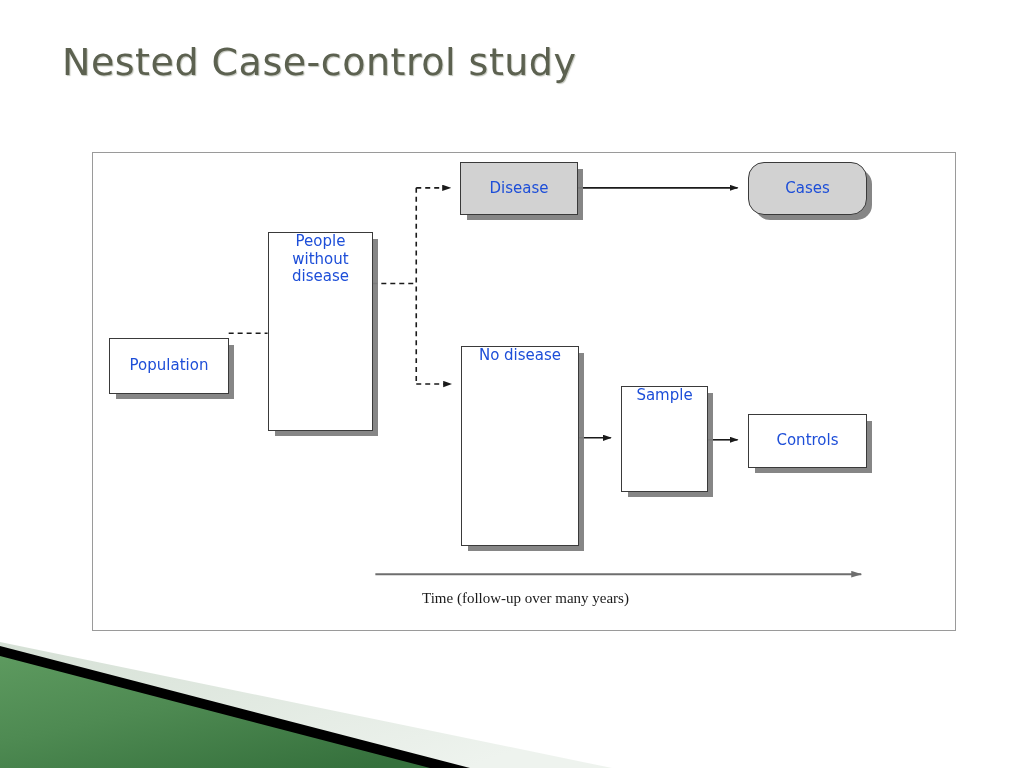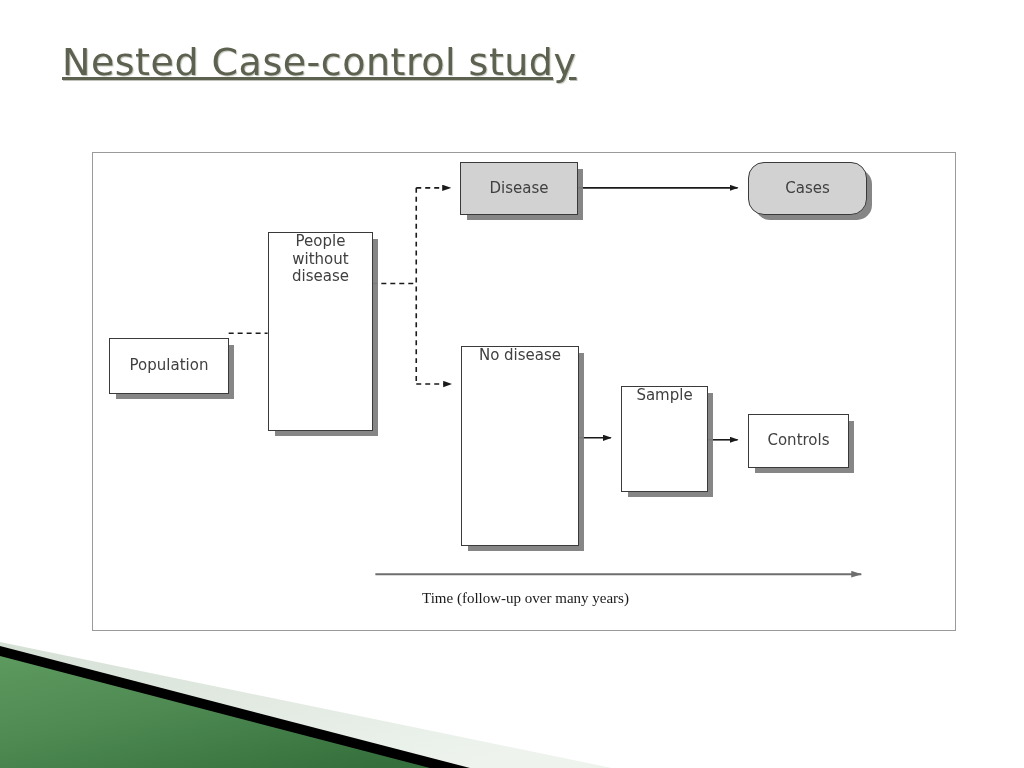--- a/index.html
+++ b/index.html
@@ -20,21 +20,20 @@
     position: absolute;
     left: 62px;
     top: 40px;
     font-size: 38px;
     font-weight: normal;
     letter-spacing: 0.5px;
     color: #5c6150;
     text-shadow: 1px 1px 1px rgba(140,145,130,0.55);
     white-space: nowrap;
     font-family: "DejaVu Sans", sans-serif;
-    text-decoration: underline;
   }
 
   
   #content-frame {
     position: absolute;
     left: 92px;
     top: 152px;
     width: 864px;
     height: 479px;
     border: 1px solid #9a9a9a;
@@ -53,21 +52,21 @@
 
   
   .flow-box {
     position: absolute;
     box-sizing: border-box;
     border: 1.4px solid #3a3a3a;
     background: #ffffff;
     box-shadow: 6px 6px 0 -1px rgba(128,128,128,0.95);
     display: flex;
     justify-content: center;
-    color: #404040;
+    color: #1d4ed8;
     font-family: "DejaVu Sans", sans-serif;
     font-size: 15px;
     line-height: 1.18;
     text-align: center;
   }
   .flow-box.filled {
     background: #d2d2d2;
   }
   .flow-box.v-center {
     align-items: center;
@@ -82,21 +81,21 @@
     white-space: pre-line;
   }
 
   
   #box-population   { left: 16px;  top: 153px; width: 120px; height: 56px; margin-top: 32px; }
   #box-people       { left: 175px; top: 79px;  width: 105px; height: 199px; }
   #box-disease      { left: 367px; top: 9px;   width: 118px; height: 53px; }
   #box-cases        { left: 655px; top: 9px;   width: 119px; height: 53px; border-radius: 16px; }
   #box-nodisease    { left: 368px; top: 193px; width: 118px; height: 200px; }
   #box-sample       { left: 528px; top: 233px; width: 87px;  height: 106px; }
-  #box-controls     { left: 655px; top: 261px; width: 101px; height: 54px; }
+  #box-controls     { left: 655px; top: 261px; width: 119px; height: 54px; }
 
   
   #time-caption {
     position: absolute;
     left: 280px;
     top: 437px;
     width: 305px;
     text-align: center;
     font-family: Liberation Serif, serif;
     font-size: 15px;

